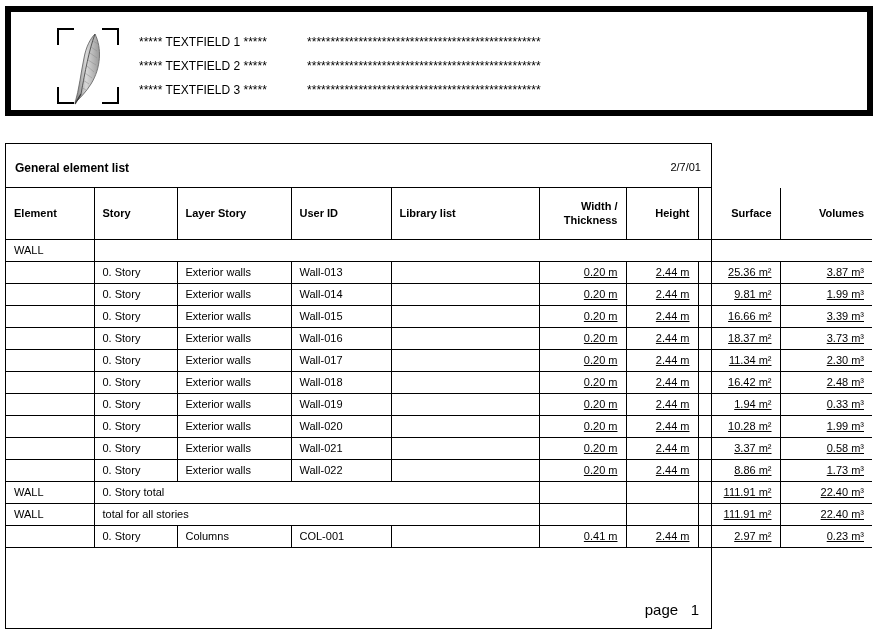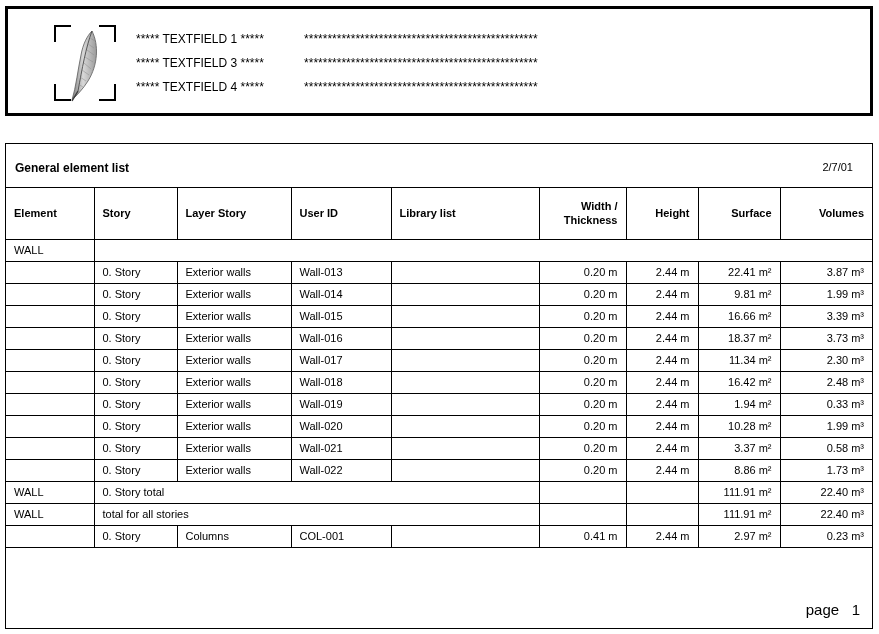--- a/index.html
+++ b/index.html
@@ -17,21 +17,21 @@
     overflow: hidden;
   }
 
   
   .header-box {
     position: absolute;
     left: 5px;
     top: 6px;
     width: 868px;
     height: 110px;
-    border: 3px solid #000000;
+    border: 6px solid #000000;
     box-sizing: border-box;
     text-decoration: underline;
   }
   .logo-area {
     position: absolute;
     left: 40px;
     top: 14px;
     width: 74px;
     height: 82px;
   }
@@ -73,42 +73,42 @@
     display: inline-block;
     font-size: 12px;
     letter-spacing: 0px;
   }
 
   
   .report-box {
     position: absolute;
     left: 5px;
     top: 143px;
-    width: 868px;
+    width: 707px;
     height: 486px;
     border: 1px solid #000000;
     box-sizing: border-box;
   }
 
   .report-title-row {
     position: relative;
     height: 44px;
     border-bottom: 1px solid #000000;
     box-sizing: border-box;
   }
   .report-title {
     position: absolute;
     left: 9px;
     top: 17px;
     font-size: 12px;
     font-weight: bold;
   }
   .report-date {
     position: absolute;
-    right: 19px;
+    right: 10px;
     top: 17px;
     font-size: 11px;
   }
 
   table.grid {
     border-collapse: collapse;
     width: 100%;
     table-layout: fixed;
   }
   table.grid th, table.grid td {
@@ -127,21 +127,21 @@
   table.grid th:last-child, table.grid td:last-child {
     border-right: none;
   }
   table.grid thead th {
     height: 51px;
     font-weight: bold;
     text-align: left;
     vertical-align: middle;
   }
   .th-num { text-align: right !important; }
-  .num { text-align: right; }
+  .num { text-align: right; text-decoration: underline; }
   .bold { font-weight: bold; }
   .nb-r { border-right: none !important; }
   .two-line { line-height: 14px; }
 
   .page-footer {
     position: absolute;
     right: 12px;
     bottom: 10px;
     font-size: 15px;
   }
@@ -179,25 +179,25 @@
       </g>
     </svg>
   </div>
 
   <div class="textfields">
     <div class="tf-row">
       <span class="tf-label">***** TEXTFIELD 1 *****</span>
       <span class="tf-stars">**************************************************</span>
     </div>
     <div class="tf-row">
-      <span class="tf-label">***** TEXTFIELD 3 *****</span>
+      <span class="tf-label">***** TEXTFIELD 2 *****</span>
       <span class="tf-stars">**************************************************</span>
     </div>
     <div class="tf-row">
-      <span class="tf-label">***** TEXTFIELD 4 *****</span>
+      <span class="tf-label">***** TEXTFIELD 3 *****</span>
       <span class="tf-stars">**************************************************</span>
     </div>
   </div>
 </div>
 
 <div class="report-box">
 
   <div class="report-title-row">
     <span class="report-title">General element list</span>
     <span class="report-date">2/7/01</span>
@@ -239,21 +239,21 @@
       </tr>
 
       <tr>
         <td></td>
         <td>0. Story</td>
         <td>Exterior walls</td>
         <td>Wall-013</td>
         <td></td>
         <td class="num">0.20 m</td>
         <td class="num">2.44 m</td>
-        <td class="num">22.41 m²</td>
+        <td class="num">25.36 m²</td>
         <td class="num">3.87 m³</td>
       </tr>
       <tr>
         <td></td>
         <td>0. Story</td>
         <td>Exterior walls</td>
         <td>Wall-014</td>
         <td></td>
         <td class="num">0.20 m</td>
         <td class="num">2.44 m</td>

